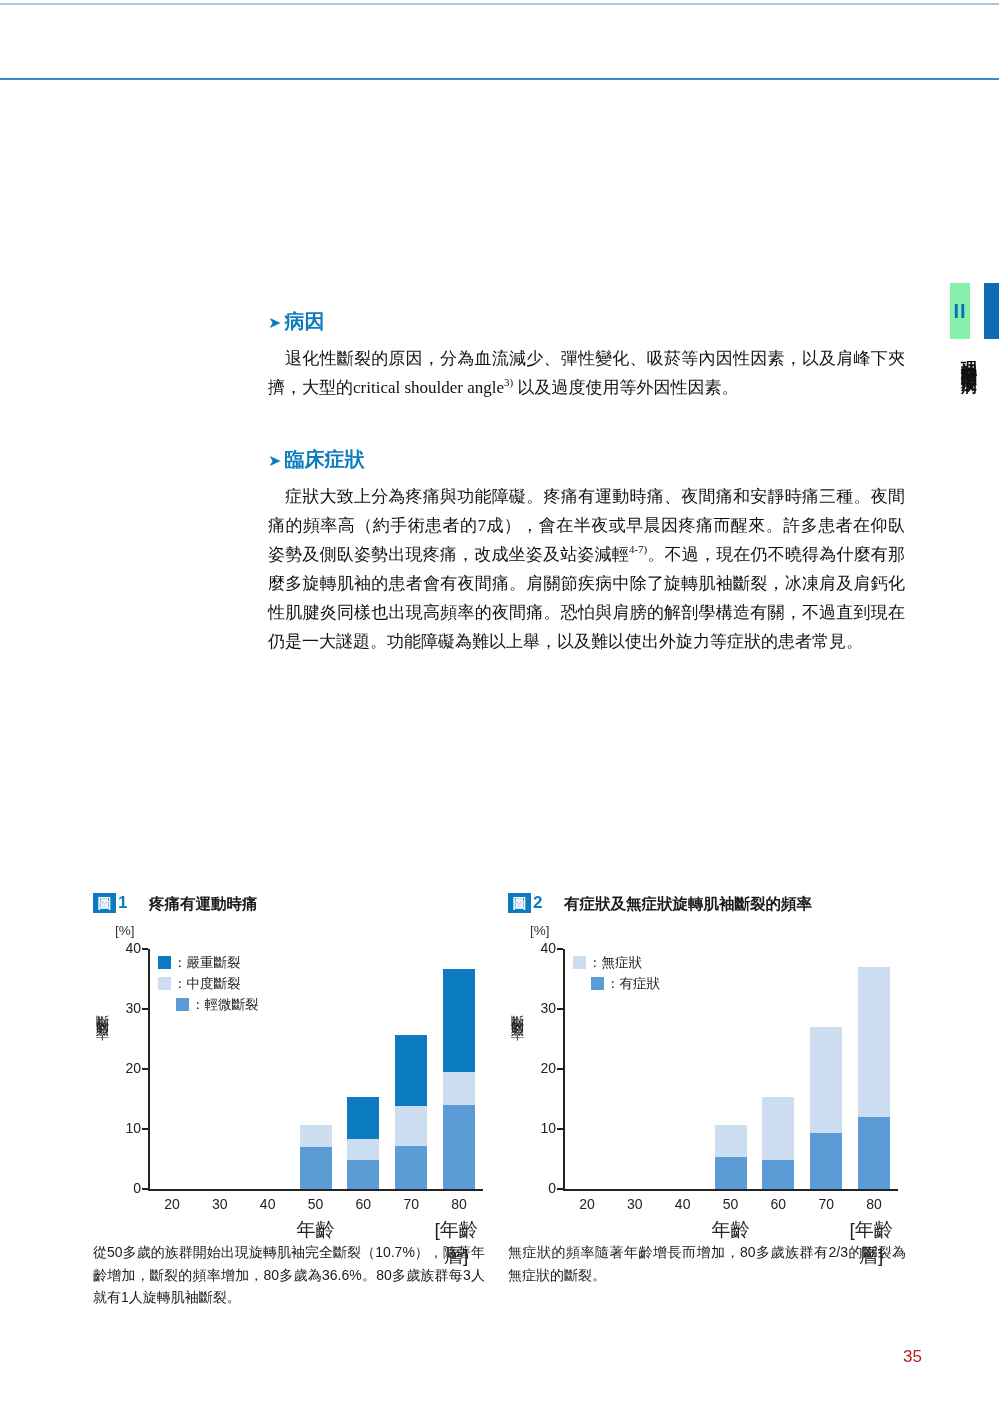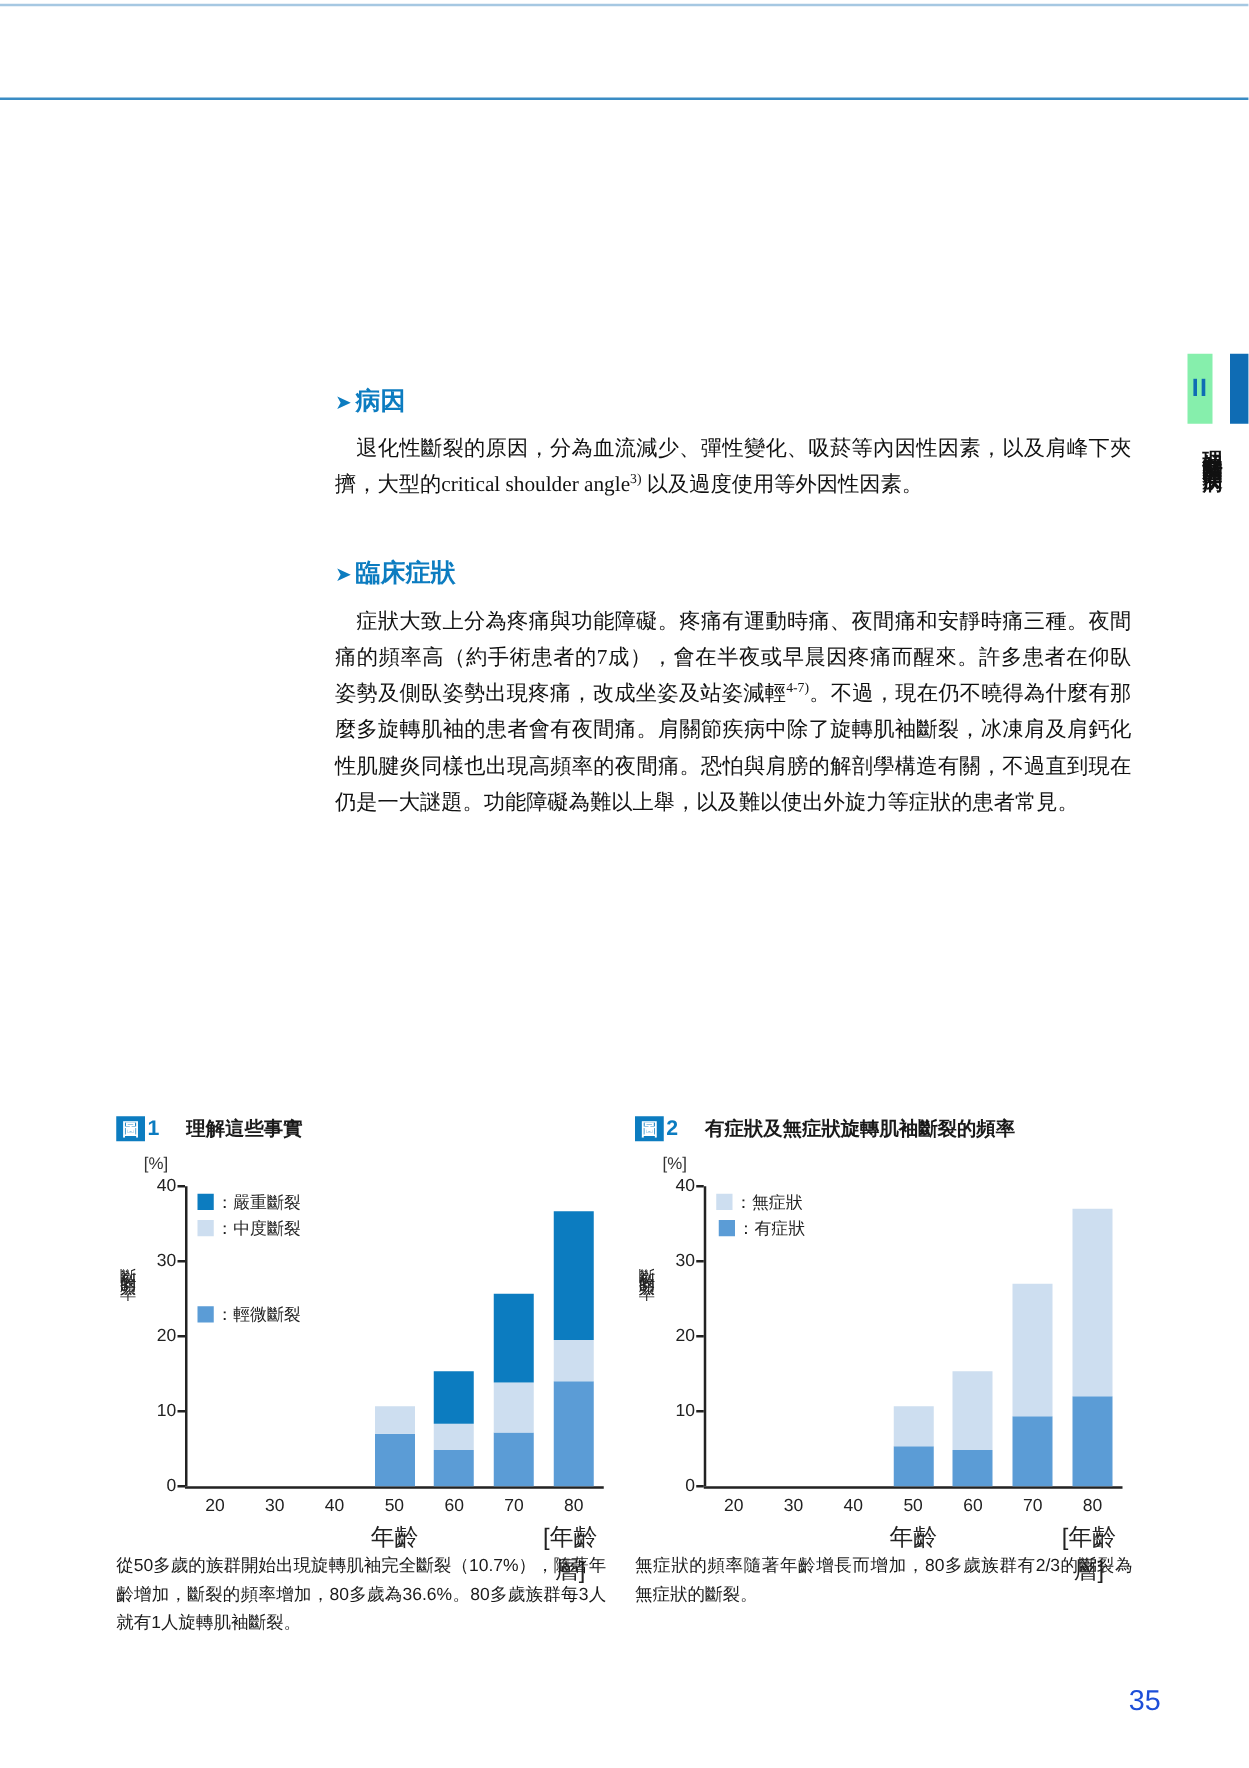--- a/index.html
+++ b/index.html
@@ -53,21 +53,21 @@
   .fig-caption{position:absolute;font-size:14px;line-height:22.5px;text-align:justify;margin:0;}
 
   
   .tab-light{position:absolute;left:950px;top:283px;width:20px;height:56px;background:#86efac;
              display:flex;align-items:center;justify-content:center;}
   .tab-light span{color:#0f6cb4;font-weight:bold;font-size:20px;letter-spacing:1px;}
   .tab-dark{position:absolute;left:984px;top:283px;width:15px;height:56px;background:#0f6cb4;}
   .chapter-title{position:absolute;left:958px;top:347px;writing-mode:vertical-rl;text-orientation:upright;
              font-size:16px;font-weight:600;letter-spacing:3px;color:#111;}
 
-  .page-num{position:absolute;left:903px;top:1347px;font-size:23px;color:#1d4ed8;}
+  .page-num{position:absolute;left:903px;top:1347px;font-size:17px;color:#b91c1c;}
 </style>
 </head>
 <body>
 
 <div class="page">
   <div class="topline"></div>
   <div class="headrule"></div>
 
 
   <div class="text-col">
@@ -75,21 +75,21 @@
     <p class="para"><span>退化性斷裂的原因，分為血流減少、彈性變化、吸菸等內因性因素，以及肩峰下夾擠，大型的critical shoulder angle</span><sup class="ref">3)</sup><span> 以及過度使用等外因性因素。</span></p>
 
     <h2 class="sec-heading second"><span class="arrow">➤</span><span>臨床症狀</span></h2>
     <p class="para"><span>症狀大致上分為疼痛與功能障礙。疼痛有運動時痛、夜間痛和安靜時痛三種。夜間痛的頻率高（約手術患者的7成），會在半夜或早晨因疼痛而醒來。許多患者在仰臥姿勢及側臥姿勢出現疼痛，改成坐姿及站姿減輕</span><sup class="ref">4-7)</sup><span>。不過，現在仍不曉得為什麼有那麼多旋轉肌袖的患者會有夜間痛。肩關節疾病中除了旋轉肌袖斷裂，冰凍肩及肩鈣化性肌腱炎同樣也出現高頻率的夜間痛。恐怕與肩膀的解剖學構造有關，不過直到現在仍是一大謎題。功能障礙為難以上舉，以及難以使出外旋力等症狀的患者常見。</span></p>
   </div>
 
   <div class="figure" style="left:93px;top:893px;height:420px;">
     <div class="fig-head">
       <div class="fig-badge">圖</div>
       <div class="fig-num">1</div>
-      <div class="fig-title">理解這些事實</div>
+      <div class="fig-title">疼痛有運動時痛</div>
     </div>
     <div class="chart" style="top:24px;">
         <div class="y-unit" style="left: 22px; top: 6px;">[%]</div>
         <div class="ylabel" style="left: 0px; top: 87px;">斷裂的頻率</div>
         <div class="ytick-label" style="left: 18px; top: 263px;">0</div>
         <div class="ytick-mark" style="left: 49px; top: 271px; width: 6px;"></div>
         <div class="ytick-label" style="left: 18px; top: 203px;">10</div>
         <div class="ytick-mark" style="left: 49px; top: 211px; width: 6px;"></div>
         <div class="ytick-label" style="left: 18px; top: 143px;">20</div>
         <div class="ytick-mark" style="left: 49px; top: 151px; width: 6px;"></div>
@@ -114,21 +114,21 @@
         <div class="bar-seg" style="left: 302.214px; top: 118.4px; width: 32px; height: 70.8px; background: rgb(12, 124, 192);"></div>
         <div class="xtick-label" style="left: 296.214px; top: 279px;">70</div>
         <div class="bar-seg" style="left: 350.071px; top: 188px; width: 32px; height: 84px; background: rgb(91, 156, 214);"></div>
         <div class="bar-seg" style="left: 350.071px; top: 155px; width: 32px; height: 33px; background: rgb(205, 222, 240);"></div>
         <div class="bar-seg" style="left: 350.071px; top: 52.4px; width: 32px; height: 102.6px; background: rgb(12, 124, 192);"></div>
         <div class="xtick-label" style="left: 344.071px; top: 279px;">80</div>
         <div class="xlabel" style="left: 192.5px; top: 300px;">年齡</div>
         <div class="xlabel" style="left: 333.071px; top: 300px;">[年齡層]</div>
         <div class="legend-row" style="left: 65px; top: 36px;"><span class="legend-swatch" style="background: rgb(12, 124, 192);"></span><span class="legend-label">：嚴重斷裂</span></div>
         <div class="legend-row" style="left: 65px; top: 57px;"><span class="legend-swatch" style="background: rgb(205, 222, 240);"></span><span class="legend-label">：中度斷裂</span></div>
-        <div class="legend-row" style="left: 65px; top: 78px; margin-top: 48px;"><span class="legend-swatch" style="background: rgb(91, 156, 214);"></span><span class="legend-label">：輕微斷裂</span></div>
+        <div class="legend-row" style="left: 83px; top: 78px;"><span class="legend-swatch" style="background: rgb(91, 156, 214);"></span><span class="legend-label">：輕微斷裂</span></div>
       </div>
     <p class="fig-caption" style="left:0;top:348px;width:392px;">從50多歲的族群開始出現旋轉肌袖完全斷裂（10.7%），隨著年齡增加，斷裂的頻率增加，80多歲為36.6%。80多歲族群每3人就有1人旋轉肌袖斷裂。</p>
   </div>
 
   <div class="figure" style="left:508px;top:893px;height:420px;">
     <div class="fig-head">
       <div class="fig-badge">圖</div>
       <div class="fig-num">2</div>
       <div class="fig-title">有症狀及無症狀旋轉肌袖斷裂的頻率</div>
     </div>
@@ -158,21 +158,21 @@
         <div class="xtick-label" style="left: 248.357px; top: 279px;">60</div>
         <div class="bar-seg" style="left: 302.214px; top: 216.2px; width: 32px; height: 55.8px; background: rgb(91, 156, 214);"></div>
         <div class="bar-seg" style="left: 302.214px; top: 110px; width: 32px; height: 106.2px; background: rgb(205, 222, 240);"></div>
         <div class="xtick-label" style="left: 296.214px; top: 279px;">70</div>
         <div class="bar-seg" style="left: 350.071px; top: 200px; width: 32px; height: 72px; background: rgb(91, 156, 214);"></div>
         <div class="bar-seg" style="left: 350.071px; top: 50px; width: 32px; height: 150px; background: rgb(205, 222, 240);"></div>
         <div class="xtick-label" style="left: 344.071px; top: 279px;">80</div>
         <div class="xlabel" style="left: 192.5px; top: 300px;">年齡</div>
         <div class="xlabel" style="left: 333.071px; top: 300px;">[年齡層]</div>
         <div class="legend-row" style="left: 65px; top: 36px;"><span class="legend-swatch" style="background: rgb(205, 222, 240);"></span><span class="legend-label">：無症狀</span></div>
-        <div class="legend-row" style="left: 67px; top: 57px; font-family: Liberation Serif, serif;"><span class="legend-swatch" style="background: rgb(91, 156, 214);"></span><span class="legend-label">：有症狀</span></div>
+        <div class="legend-row" style="left: 83px; top: 57px; font-family: Liberation Serif, serif;"><span class="legend-swatch" style="background: rgb(91, 156, 214);"></span><span class="legend-label">：有症狀</span></div>
       </div>
     <p class="fig-caption" style="left:0;top:348px;width:398px;">無症狀的頻率隨著年齡增長而增加，80多歲族群有2/3的斷裂為無症狀的斷裂。</p>
   </div>
 
   <div class="tab-light">
     <span>II</span>
   </div>
   <div class="tab-dark"></div>
   <div class="chapter-title">理解肩關節疾病</div>
 

